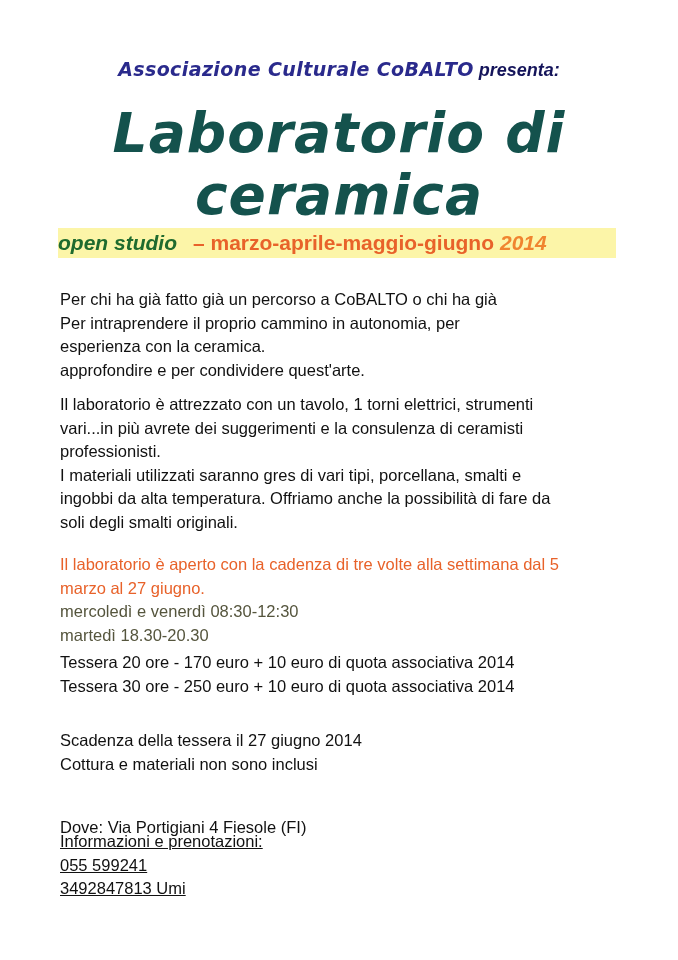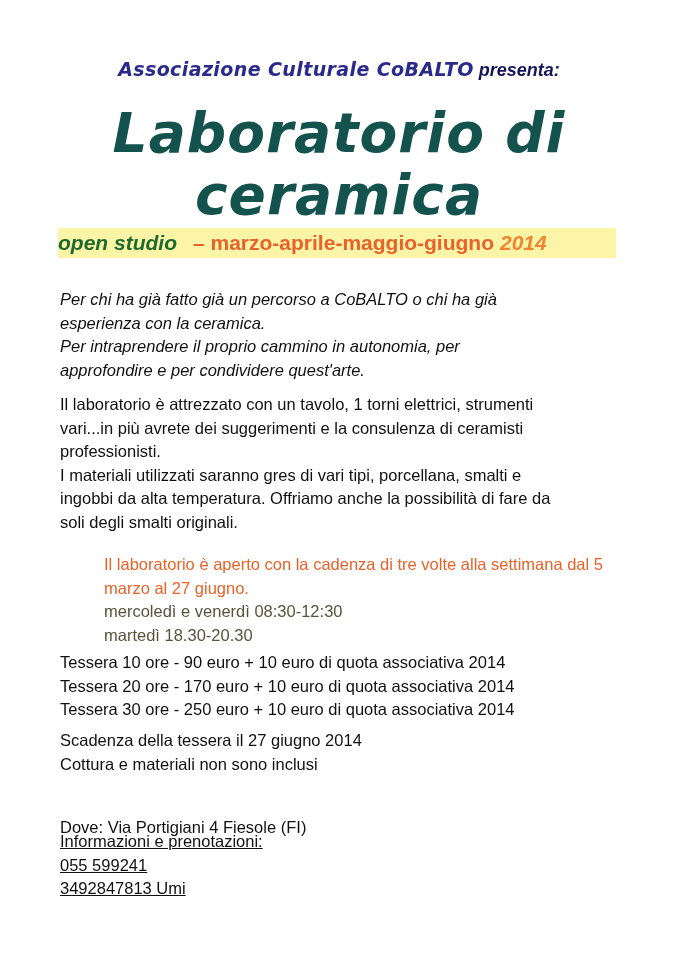--- a/index.html
+++ b/index.html
@@ -109,23 +109,23 @@
     left: 60px;
     width: 560px;
     font-size: 16.5px;
     line-height: 23.5px;
     color: #111111;
   }
   .body-block p {
     margin: 0;
   }
 
-  #para-intro  { top: 288px; font-style: italic; }
+  #para-intro  { top: 288px; }
   #para-equip  { top: 393px; }
-  #para-sched  { top: 553px; margin-left: 44px; }
+  #para-sched  { top: 553px; }
   #para-prices { top: 651px; }
   #para-exp    { top: 729px; }
   #para-where  { top: 788px; margin-top: 28px; }
   #para-info   { top: 830px; text-decoration: underline; }
 
   .orange-text {
     color: #e8622a;
   }
   .olive-text {
     color: #55553d;
@@ -144,43 +144,42 @@
     <div class="title-line">Laboratorio di</div>
     <div class="title-line">ceramica</div>
   </div>
 
   <div class="subtitle-wrap">
     <span class="sub-open">open studio</span><span class="sub-months">– marzo-aprile-maggio-giugno</span><span class="sub-year">2014</span>
   </div>
 
   <div class="body-block" id="para-intro">
     <p>Per chi ha già fatto già un percorso a CoBALTO o chi ha già</p>
+    <p>Per intraprendere il proprio cammino in autonomia, per</p>
     <p>esperienza con la ceramica.</p>
-    <p>Per intraprendere il proprio cammino in autonomia, per</p>
     <p>approfondire e per condividere quest'arte.</p>
   </div>
 
   <div class="body-block" id="para-equip">
     <p>Il laboratorio è attrezzato con un tavolo, 1 torni elettrici, strumenti</p>
     <p>vari...in più avrete dei suggerimenti e la consulenza di ceramisti</p>
     <p>professionisti.</p>
     <p>I materiali utilizzati saranno gres di vari tipi, porcellana, smalti e</p>
     <p>ingobbi da alta temperatura. Offriamo anche la possibilità di fare da</p>
     <p>soli degli smalti originali.</p>
   </div>
 
   <div class="body-block" id="para-sched">
     <p class="orange-text">Il laboratorio è aperto con la cadenza di tre volte alla settimana dal 5</p>
     <p class="orange-text">marzo al 27 giugno.</p>
     <p class="olive-text">mercoledì e venerdì 08:30-12:30</p>
     <p class="olive-text">martedì 18.30-20.30</p>
   </div>
 
   <div class="body-block" id="para-prices">
-    <p>Tessera 10 ore - 90 euro + 10 euro di quota associativa 2014</p>
     <p>Tessera 20 ore - 170 euro + 10 euro di quota associativa 2014</p>
     <p>Tessera 30 ore - 250 euro + 10 euro di quota associativa 2014</p>
   </div>
 
   <div class="body-block" id="para-exp">
     <p>Scadenza della tessera il 27 giugno 2014</p>
     <p>Cottura e materiali non sono inclusi</p>
   </div>
 
   <div class="body-block" id="para-where">

